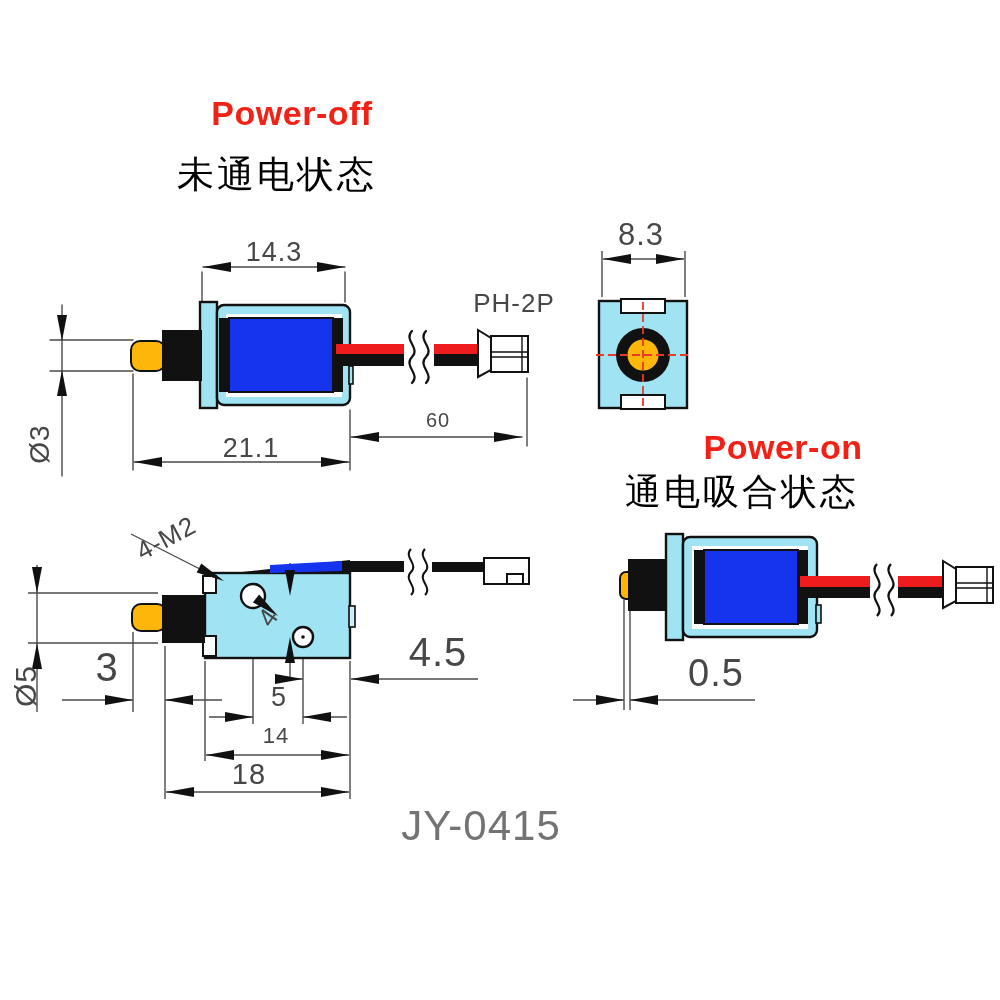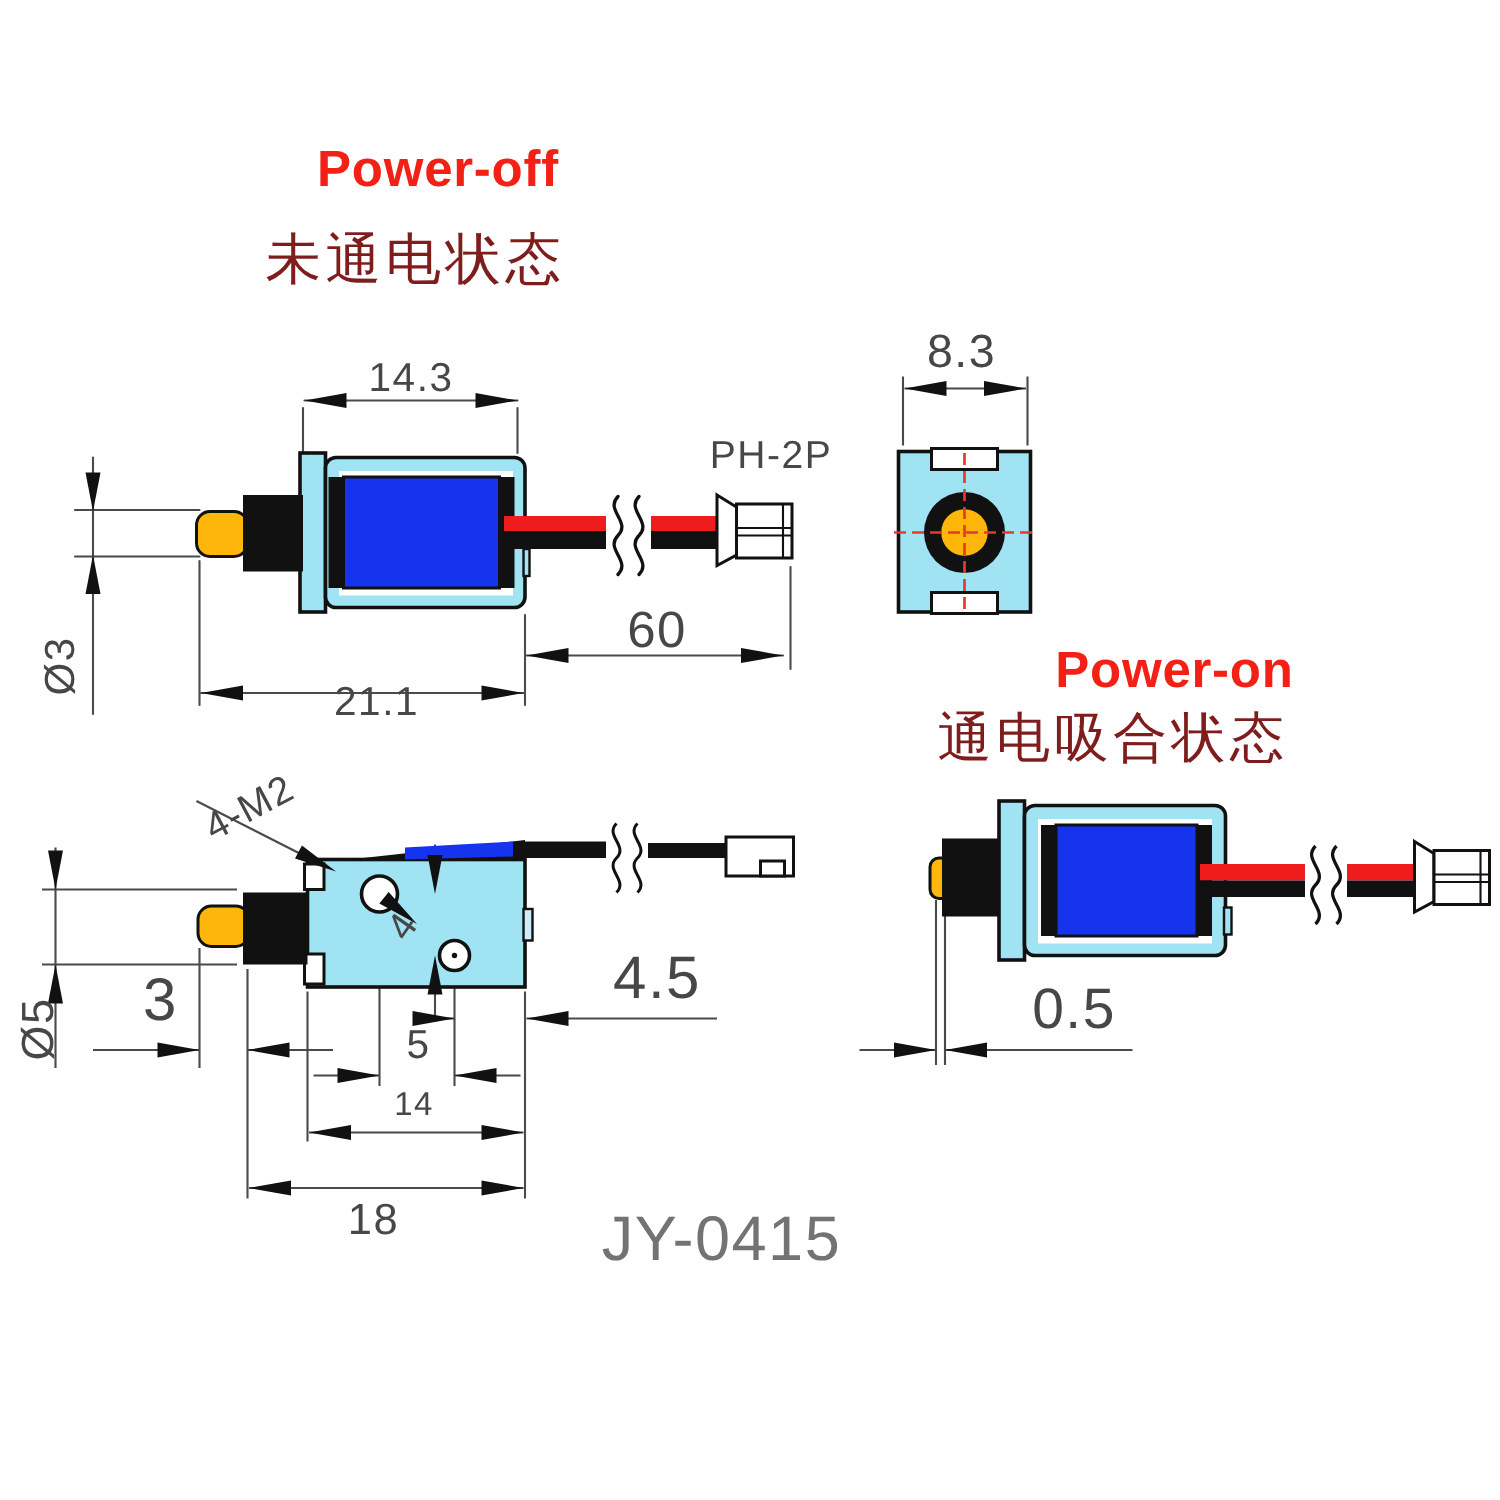--- a/index.html
+++ b/index.html
@@ -8,21 +8,21 @@
     overflow:hidden;font-family:"Liberation Sans",sans-serif;
   }
   .canvas svg{position:absolute;left:0;top:0;}
   .lbl{
     position:absolute;transform:translate(-50%,-50%);
     white-space:nowrap;color:#3f3f3f;
     font-family:"Liberation Sans",sans-serif;line-height:1;
   }
   .dim{color:#474747;letter-spacing:1px;}
   .red-title{color:#f32015;font-weight:600;letter-spacing:0.5px;}
-  .zh-title{color:#7f1d1d;font-family:"Liberation Serif","DejaVu Serif",serif;letter-spacing:3px;text-align:center;}
+  .zh-title{color:#000000;font-family:"Liberation Serif","DejaVu Serif",serif;letter-spacing:3px;text-align:center;}
   .model{color:#737373;letter-spacing:1px;}
   .rot90{transform:translate(-50%,-50%) rotate(-90deg);}
   .rot28{transform:translate(-50%,-50%) rotate(-28deg);}
   .rot55{transform:translate(-50%,-50%) rotate(-55deg);}
 </style>
 </head>
 <body>
 
 <div class="canvas">
 
@@ -198,29 +198,29 @@
 </svg>
 
 <div class="lbl red-title" style="left:292px;top:113px;font-size:34px;">Power-off</div>
 <div class="lbl zh-title" style="left:277px;top:174px;font-size:37px;">未通电状态</div>
 <div class="lbl red-title" style="left:783px;top:447px;font-size:34px;">Power-on</div>
 <div class="lbl zh-title" style="left:742px;top:492px;font-size:36px;">通电吸合状态</div>
 
 <div class="lbl dim" style="left:274px;top:252px;font-size:27px;">14.3</div>
 <div class="lbl dim" style="left:514px;top:303px;font-size:26px;">PH-2P</div>
 <div class="lbl dim rot90" style="left:40px;top:444px;font-size:28px;">Ø3</div>
-<div class="lbl dim" style="left:251px;top:448px;font-size:27px;margin-top:20px;">21.1</div>
-<div class="lbl dim" style="left:438px;top:420px;font-size:34px;">60</div>
+<div class="lbl dim" style="left:251px;top:448px;font-size:27px;">21.1</div>
+<div class="lbl dim" style="left:438px;top:420px;font-size:20px;">60</div>
 <div class="lbl dim" style="left:641px;top:234px;font-size:31px;">8.3</div>
 
 <div class="lbl dim rot28" style="left:166px;top:538px;font-size:26px;">4-M2</div>
 <div class="lbl dim rot90" style="left:26px;top:686px;font-size:30px;">Ø5</div>
 <div class="lbl dim" style="left:107px;top:667px;font-size:40px;">3</div>
 <div class="lbl dim rot55" style="left:268px;top:617px;font-size:26px;">4</div>
 <div class="lbl dim" style="left:279px;top:697px;font-size:27px;">5</div>
 <div class="lbl dim" style="left:276px;top:736px;font-size:22px;">14</div>
-<div class="lbl dim" style="left:249px;top:774px;font-size:29px;margin-top:40px;">18</div>
+<div class="lbl dim" style="left:249px;top:774px;font-size:29px;">18</div>
 <div class="lbl dim" style="left:438px;top:652px;font-size:40px;text-align:center;">4.5</div>
 <div class="lbl dim" style="left:716px;top:673px;font-size:38px;">0.5</div>
 
 <div class="lbl model" style="left:481px;top:826px;font-size:42px;">JY-0415</div>
 
 </div>
 
 </body></html>

